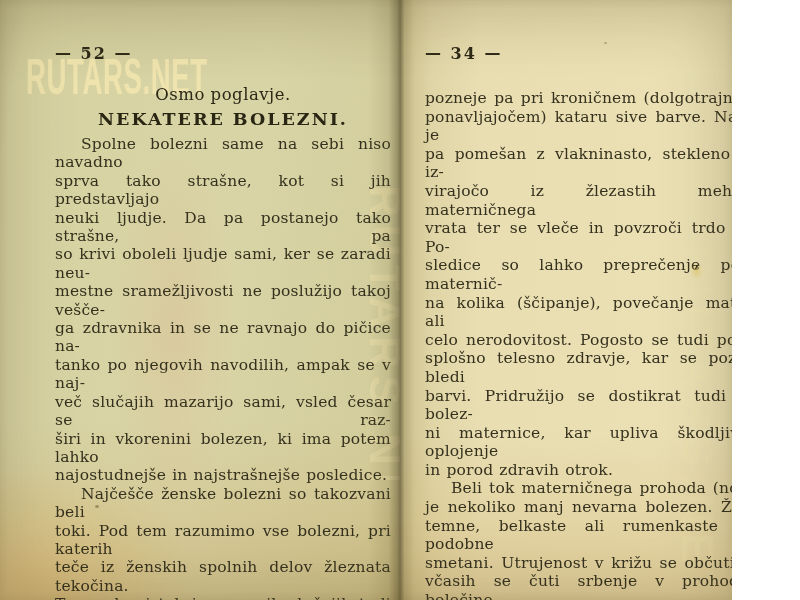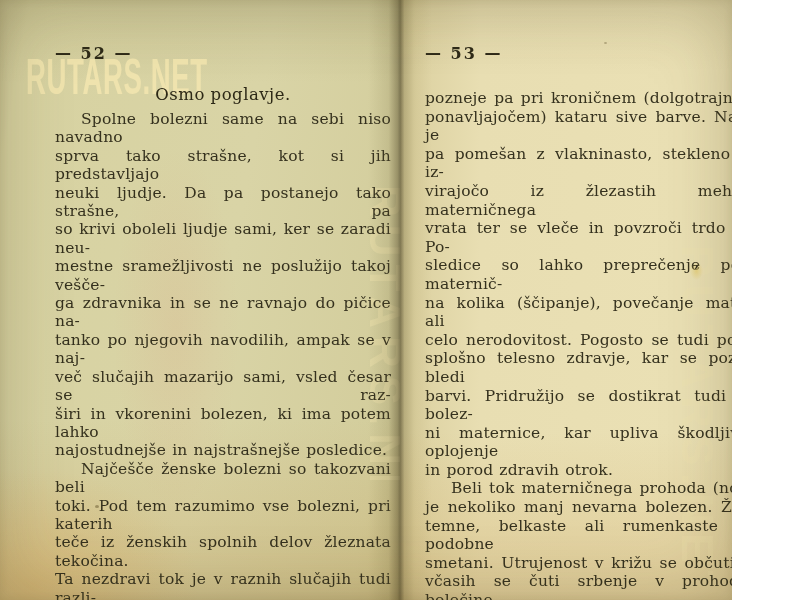--- a/index.html
+++ b/index.html
@@ -114,20 +114,21 @@
 <body>
 
 <div id="screen">
 
   <div class="page page-left">
     <div class="wm wm-main">RUTARS.NET</div>
     <div class="wm wm-side wm-side-left">RUTARS.NET</div>
 
     <div class="pagenum">— 52 —</div>
     <div class="chapter">Osmo poglavje.</div>
+    <div class="booktitle">NEKATERE BOLEZNI.</div>
     <div class="body">
         <div class="line indent">Spolne bolezni same na sebi niso navadno</div>
         <div class="line">sprva tako strašne, kot si jih predstavljajo</div>
         <div class="line">neuki ljudje. Da pa postanejo tako strašne, pa</div>
         <div class="line">so krivi oboleli ljudje sami, ker se zaradi neu-</div>
         <div class="line">mestne sramežljivosti ne poslužijo takoj vešče-</div>
         <div class="line">ga zdravnika in se ne ravnajo do pičice na-</div>
         <div class="line">tanko po njegovih navodilih, ampak se v naj-</div>
         <div class="line">več slučajih mazarijo sami, vsled česar se raz-</div>
         <div class="line">širi in vkorenini bolezen, ki ima potem lahko</div>
@@ -137,21 +138,21 @@
         <div class="line">teče iz ženskih spolnih delov žleznata tekočina.</div>
         <div class="line">Ta nezdravi tok je v raznih slučajih tudi razli-</div>
       </div>
 
     <div class="speck" style="left:95px;top:505px;width:4px;height:3px;background:rgba(90,75,35,0.45);"></div>
   </div>
 
   <div class="page page-right">
     <div class="wm wm-side wm-side-right">RUTARS.NET</div>
 
-    <div class="pagenum">— 53 —</div>
+    <div class="pagenum">— 34 —</div>
     <div class="body">
         <div class="line">pozneje pa pri kroničnem (dolgotrajnem, se</div>
         <div class="line">ponavljajočem) kataru sive barve. Najčešče je</div>
         <div class="line">pa pomešan z vlakninasto, stekleno sluzo, iz-</div>
         <div class="line">virajočo iz žlezastih mehurčkov materničnega</div>
         <div class="line">vrata ter se vleče in povzroči trdo perilo. Po-</div>
         <div class="line">sledice so lahko preprečenje periode, maternič-</div>
         <div class="line">na kolika (ščipanje), povečanje maternice ali</div>
         <div class="line">celo nerodovitost. Pogosto se tudi poslabša</div>
         <div class="line">splošno telesno zdravje, kar se pozna na bledi</div>

